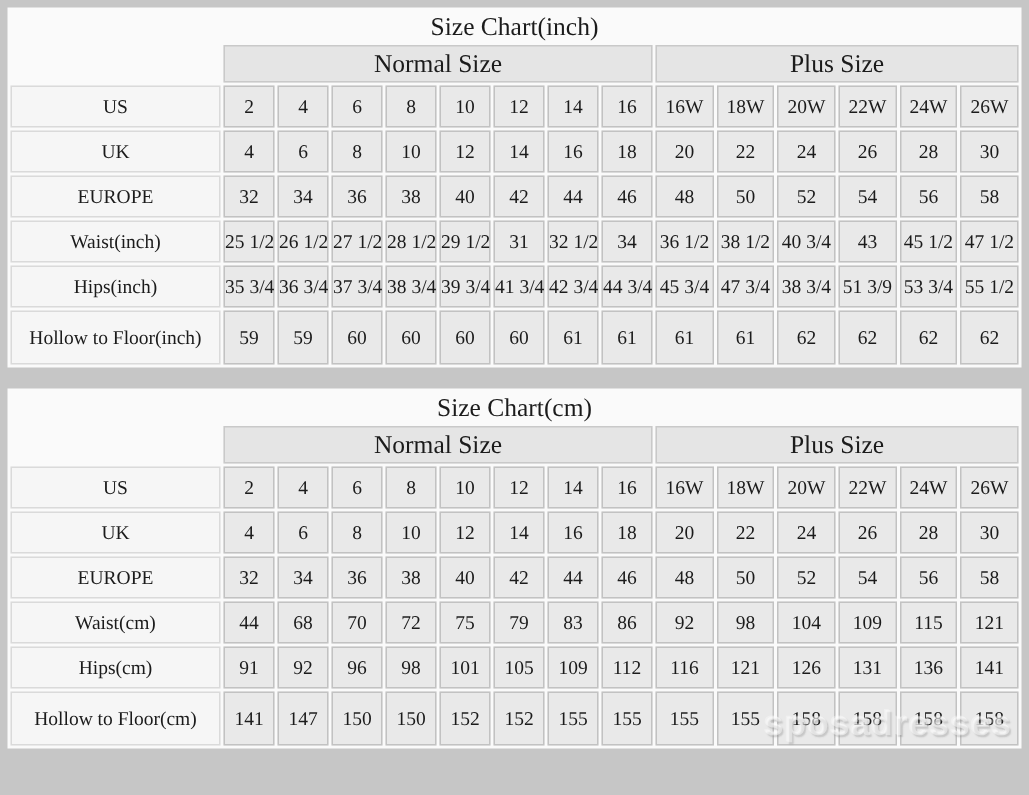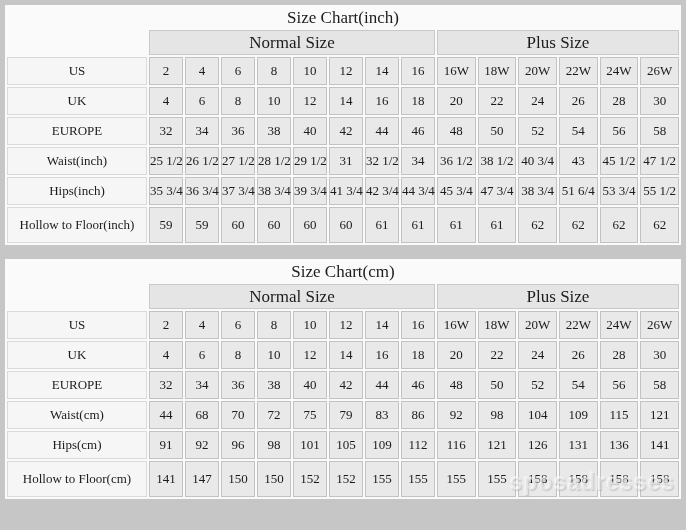--- a/index.html
+++ b/index.html
@@ -165,21 +165,21 @@
             <td class="data-cell">36 3/4</td>
             <td class="data-cell">37 3/4</td>
             <td class="data-cell">38 3/4</td>
             <td class="data-cell">39 3/4</td>
             <td class="data-cell">41 3/4</td>
             <td class="data-cell">42 3/4</td>
             <td class="data-cell">44 3/4</td>
             <td class="data-cell">45 3/4</td>
             <td class="data-cell">47 3/4</td>
             <td class="data-cell">38 3/4</td>
-            <td class="data-cell">51 6/4</td>
+            <td class="data-cell">51 3/9</td>
             <td class="data-cell">53 3/4</td>
             <td class="data-cell">55 1/2</td>
           </tr>
           <tr>
             <td class="label-cell tall">Hollow to Floor(inch)</td>
             <td class="data-cell tall">59</td>
             <td class="data-cell tall">59</td>
             <td class="data-cell tall">60</td>
             <td class="data-cell tall">60</td>
             <td class="data-cell tall">60</td>

